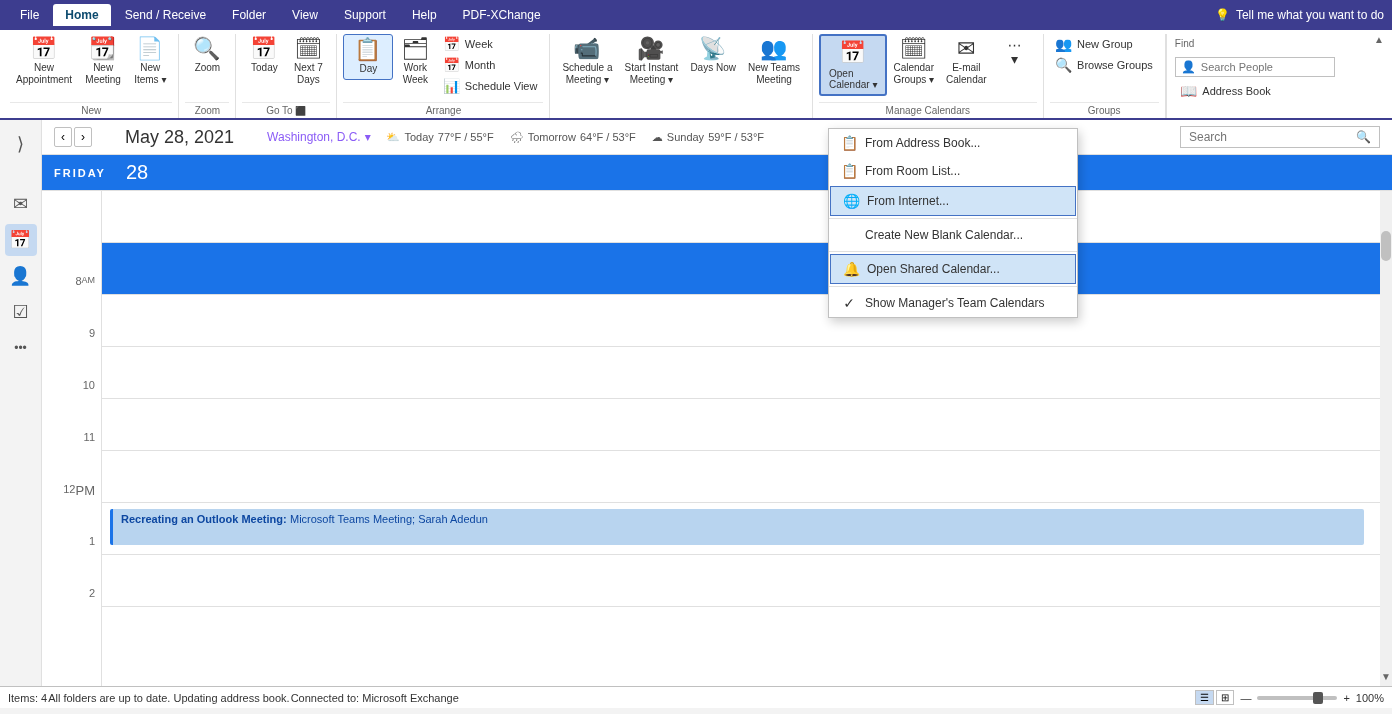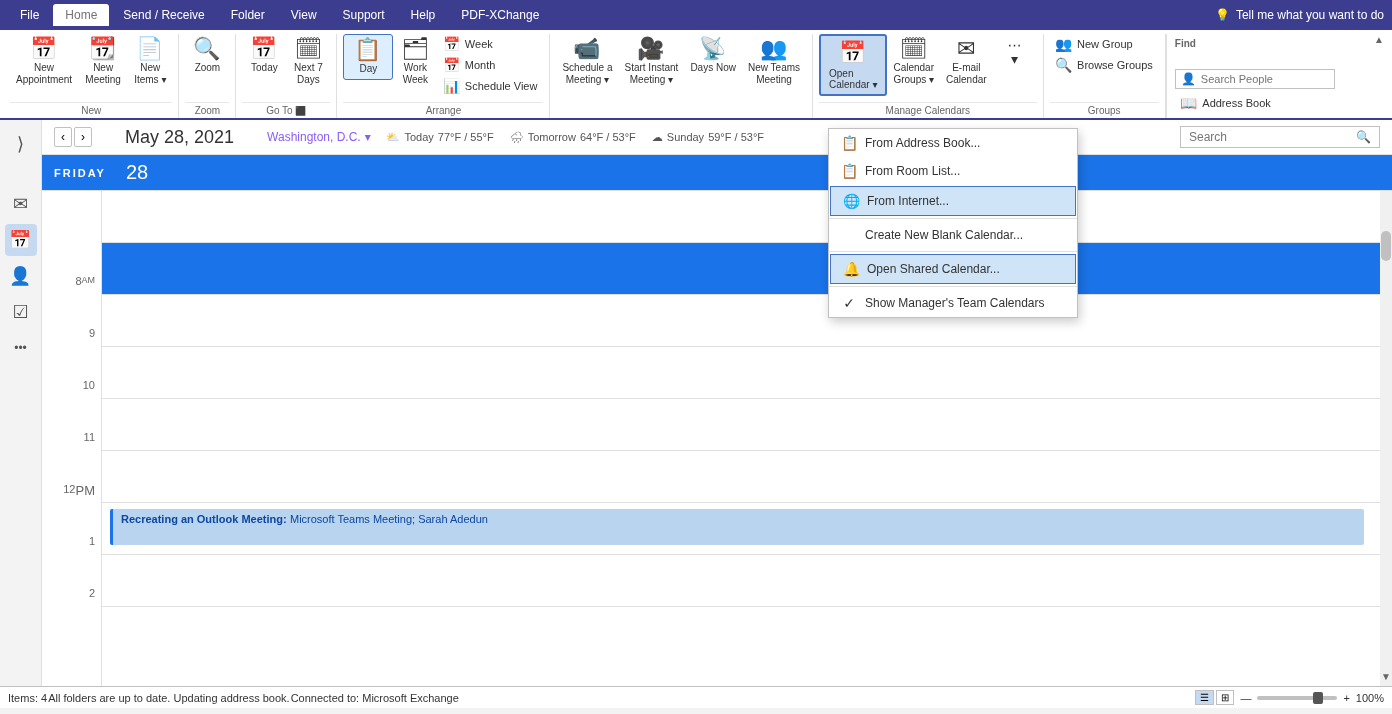--- a/index.html
+++ b/index.html
@@ -1,21 +1,21 @@
 <!DOCTYPE html>
 <html><head>
   <meta charset="utf-8">
   <style>
     * { box-sizing: border-box; margin: 0; padding: 0; }
     body { font-family: 'Segoe UI', Arial, sans-serif; font-size: 12px; background: #f3f3f3; overflow: hidden; width: 1392px; height: 714px; }
 
     
     .tab-bar { display: flex; align-items: center; background: #3d3d8f; height: 30px; padding: 0 8px; gap: 2px; }
     .tab-item { color: #ffffff; padding: 4px 12px; font-size: 12px; cursor: pointer; border-radius: 3px 3px 0 0; }
-    .tab-item.active { background: #ffffff; color: #737373; font-weight: 400; }
+    .tab-item.active { background: #ffffff; color: #0c4a6e; font-weight: 700; }
     .tab-search { margin-left: auto; display: flex; align-items: center; color: white; font-size: 12px; gap: 6px; }
 
     
     .ribbon-toolbar { display: flex; align-items: stretch; background: #ffffff; padding: 4px 4px 0 4px; min-height: 90px; border-bottom: 2px solid #3d3d8f; position: relative; }
     .ribbon-group { display: flex; flex-direction: column; align-items: flex-start; border-right: 1px solid #e0e0e0; padding: 0 6px; min-width: fit-content; }
     .ribbon-group-items { display: flex; align-items: flex-start; flex: 1; }
     .ribbon-group-label { font-size: 10px; color: #666; text-align: center; padding: 2px 0; width: 100%; border-top: 1px solid #e8e8e8; margin-top: auto; }
     
     .ribbon-btn { display: flex; flex-direction: column; align-items: center; padding: 4px 6px; cursor: pointer; border-radius: 3px; min-width: 44px; font-size: 10px; color: #333; text-align: center; gap: 2px; }
     .ribbon-btn .icon { font-size: 22px; line-height: 1; }
@@ -34,21 +34,21 @@
     .open-cal-btn .label { font-size: 10px; white-space: nowrap; }
 
     
     .dropdown-menu { position: absolute; top: 88px; left: 810px; background: white; border: 1px solid #c0c0c0; box-shadow: 2px 4px 10px rgba(0,0,0,0.2); z-index: 1000; width: 250px; }
     .dropdown-item { display: flex; align-items: center; padding: 6px 12px; cursor: pointer; font-size: 12px; color: #333; gap: 8px; }
     .dropdown-item.highlighted { background: #d0e4f7; border: 1px solid #4472c4; margin: 1px; }
     .dropdown-item .di-icon { font-size: 14px; width: 16px; text-align: center; }
     .dropdown-divider { height: 1px; background: #e0e0e0; margin: 2px 0; }
 
     .find-section { display: flex; flex-direction: column; border-left: 1px solid #e0e0e0; padding: 4px 8px; }
-    .find-label { font-size: 10px; color: #666; margin-bottom: 20px; font-weight: bold; }
+    .find-label { font-size: 10px; color: #666; margin-bottom: 8px; }
     .search-people-box { display: flex; align-items: center; border: 1px solid #c0c0c0; padding: 2px 6px; gap: 4px; background: white; width: 160px; }
     .search-people-box input { border: none; outline: none; font-size: 11px; width: 120px; }
 
     
     .calendar-area { display: flex; flex: 1; height: calc(714px - 148px); }
 
     
     .left-nav { width: 42px; background: #f3f3f3; border-right: 1px solid #e0e0e0; display: flex; flex-direction: column; align-items: center; padding: 8px 0; gap: 4px; }
     .nav-icon { width: 32px; height: 32px; display: flex; align-items: center; justify-content: center; border-radius: 4px; cursor: pointer; font-size: 18px; color: #555; }
     .nav-icon.active { background: #c5d9f1; }

